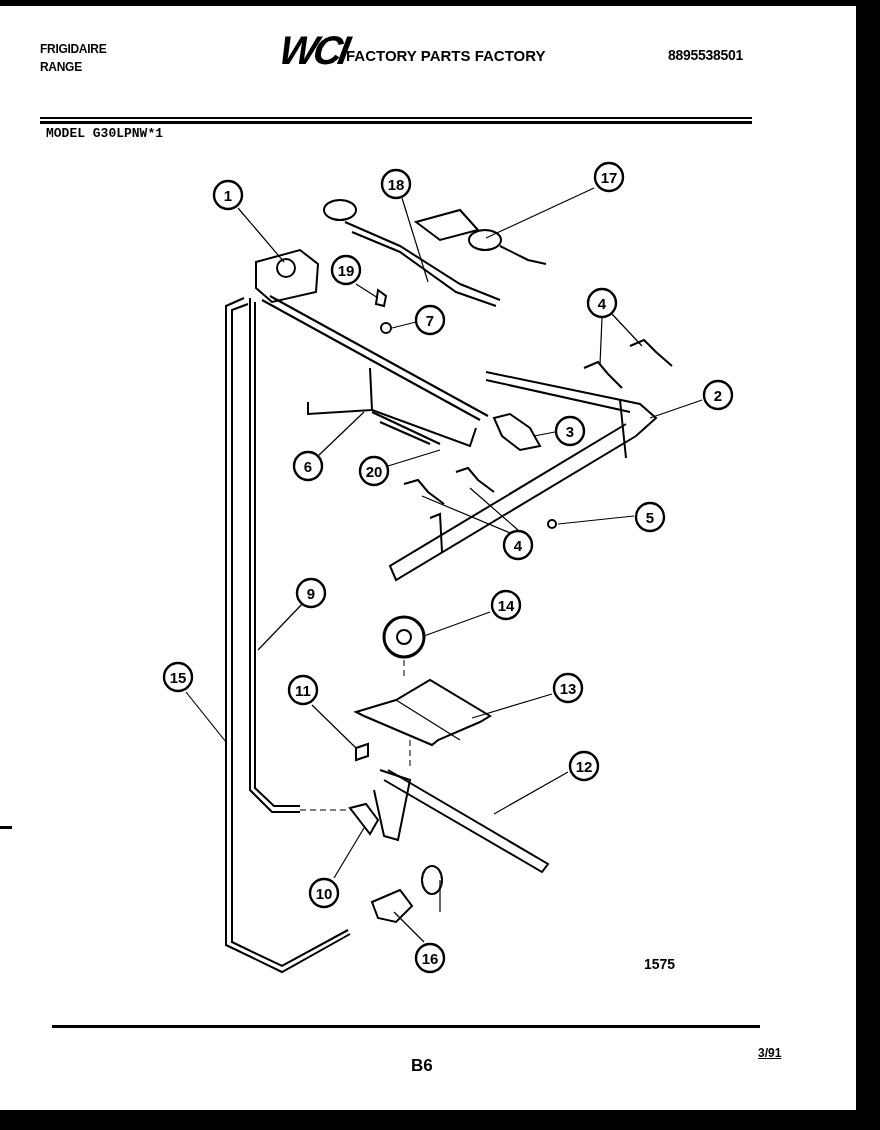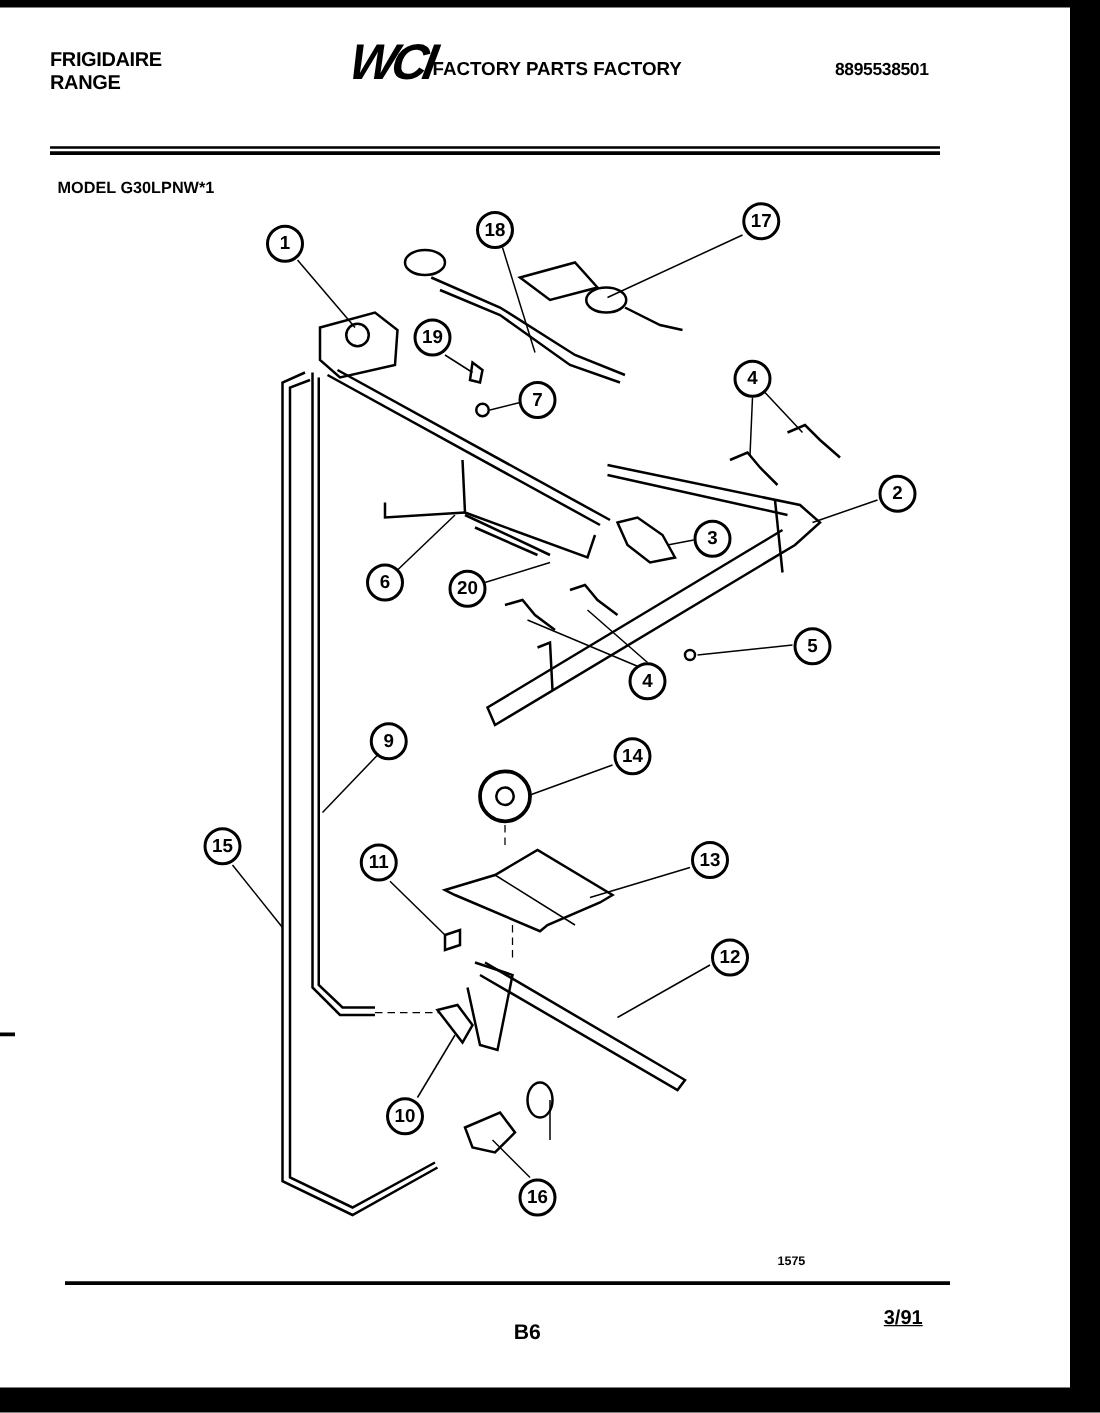--- a/index.html
+++ b/index.html
@@ -1,28 +1,28 @@
 <!DOCTYPE html>
 <html><head>
 <meta charset="utf-8">
 <style>
   html, body { margin: 0; padding: 0; }
   body { width: 880px; height: 1130px; background: #000; position: relative; overflow: hidden; font-family: "Liberation Sans", sans-serif; }
   .page { position: absolute; left: 0; top: 6px; width: 856px; height: 1104px; background: #fff; }
   .hdr { position: absolute; font-weight: bold; color: #000; font-family: "Liberation Sans", sans-serif; }
-  .brand { left: 40px; top: 40px; font-size: 16px; line-height: 18px; letter-spacing: -0.3px; }
+  .brand { left: 40px; top: 40px; font-size: 12px; line-height: 18px; letter-spacing: -0.3px; }
   .logo { left: 280px; top: 30px; font-size: 40px; font-style: italic; font-weight: 900; letter-spacing: -4px; transform: skewX(-10deg); line-height: 40px; }
   .catalog { left: 346px; top: 47px; font-size: 15px; }
   .partno { left: 668px; top: 47px; font-size: 14px; letter-spacing: -0.3px; }
   .rule-top { position: absolute; left: 40px; width: 712px; background: #000; }
-  .model { left: 46px; top: 142px; font-size: 13px; }
-  .fig { left: 622px; top: 956px; font-size: 10px; margin-top: 48px; }
+  .model { left: 46px; top: 126px; font-size: 13px; font-family: Liberation Mono, monospace; }
+  .fig { left: 644px; top: 956px; font-size: 14px; }
   .rule-bot { position: absolute; left: 52px; top: 1025px; width: 708px; height: 3px; background: #000; }
   .pagecode { left: 411px; top: 1056px; font-size: 17px; }
-  .date { left: 707px; top: 1046px; font-size: 16px; text-decoration: underline; }
+  .date { left: 758px; top: 1046px; font-size: 12px; text-decoration: underline; }
   svg.diagram { position: absolute; left: 0; top: 0; }
   .callout circle { fill: #fff; stroke: #000; stroke-width: 2.4; }
   .callout text { font-family: "Liberation Sans", sans-serif; font-weight: bold; font-size: 15px; text-anchor: middle; dominant-baseline: central; fill: #000; }
   .part { fill: none; stroke: #000; stroke-width: 2; }
   .thin { fill: none; stroke: #000; stroke-width: 1.2; }
   .dash { fill: none; stroke: #000; stroke-width: 1; stroke-dasharray: 6 4; }
 </style>
 </head>
 <body>
 

